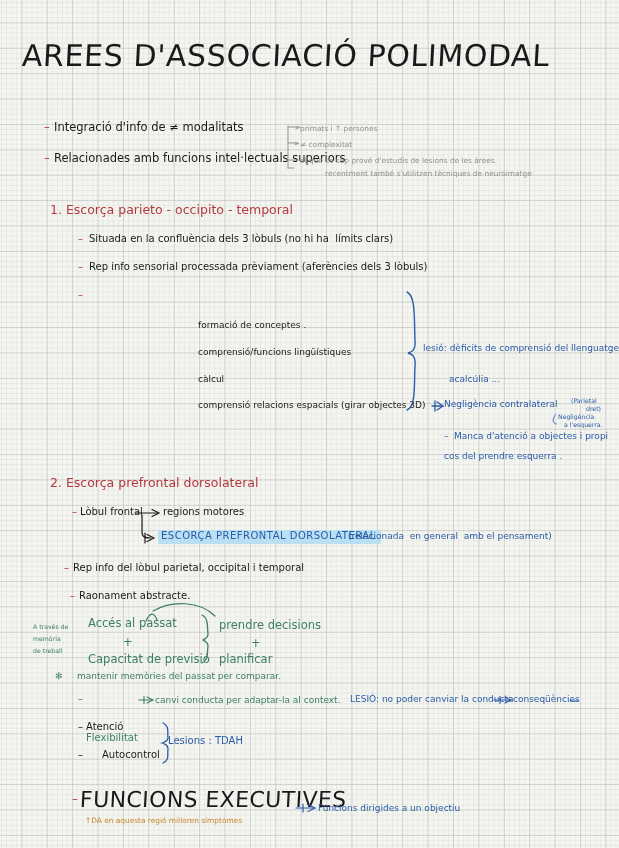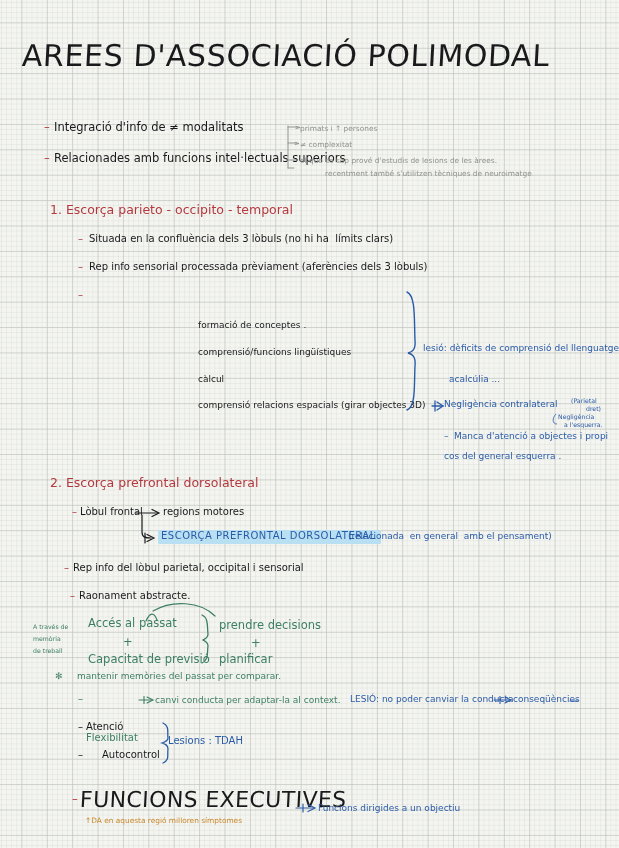--- a/index.html
+++ b/index.html
@@ -86,33 +86,33 @@
   <div class="t lvl3 ink-blue" style="left:449px;top:375px;">acalcúlia ...</div>
 
   <div class="t lvl3 ink-blue" style="left:444px;top:400px;">Negligència contralateral</div>
   <div class="t xtiny ink-blue" style="left:571px;top:398px;">(Parietal</div>
   <div class="t xtiny ink-blue" style="left:586px;top:406px;">dret)</div>
   <div class="t xtiny ink-blue" style="left:558px;top:414px;">Negligència</div>
   <div class="t xtiny ink-blue" style="left:564px;top:422px;">a l'esquerra.</div>
 
   <div class="t lvl3 ink-blue" style="left:444px;top:432px;">–</div>
   <div class="t lvl3 ink-blue" style="left:454px;top:432px;">Manca d'atenció a objectes i propi</div>
-  <div class="t lvl3 ink-blue" style="left:444px;top:452px;">cos del general esquerra .</div>
+  <div class="t lvl3 ink-blue" style="left:444px;top:452px;">cos del prendre esquerra .</div>
 
   <div class="t sec ink-red" style="left:50px;top:476px;">2. Escorça prefrontal dorsolateral</div>
 
   <div class="t lvl2 ink-red" style="left:72px;top:507px;">–</div>
   <div class="t lvl2 ink-black" style="left:80px;top:507px;">Lòbul frontal</div>
   <div class="t lvl2 ink-black" style="left:163px;top:507px;">regions motores</div>
 
   <div class="t lvl2 hl" style="left:158px;top:530px;">ESCORÇA PREFRONTAL DORSOLATERAL</div>
   <div class="t lvl3 ink-blue" style="left:348px;top:532px;">(relacionada  en general  amb el pensament)</div>
 
   <div class="t lvl2 ink-red" style="left:64px;top:563px;">–</div>
-  <div class="t lvl2 ink-black" style="left:73px;top:563px;">Rep info del lòbul parietal, occipital i sensorial</div>
+  <div class="t lvl2 ink-black" style="left:73px;top:563px;">Rep info del lòbul parietal, occipital i temporal</div>
 
   <div class="t lvl2 ink-red" style="left:70px;top:591px;">–</div>
   <div class="t lvl2 ink-black" style="left:79px;top:591px;">Raonament abstracte.</div>
 
   <div class="t xtiny ink-green" style="left:33px;top:624px;">A través de</div>
   <div class="t xtiny ink-green" style="left:33px;top:636px;">memòria</div>
   <div class="t xtiny ink-green" style="left:33px;top:648px;">de treball</div>
 
   <div class="t lvl1 ink-green" style="left:88px;top:617px;">Accés al passat</div>
   <div class="t lvl1 ink-green" style="left:123px;top:636px;">+</div>

